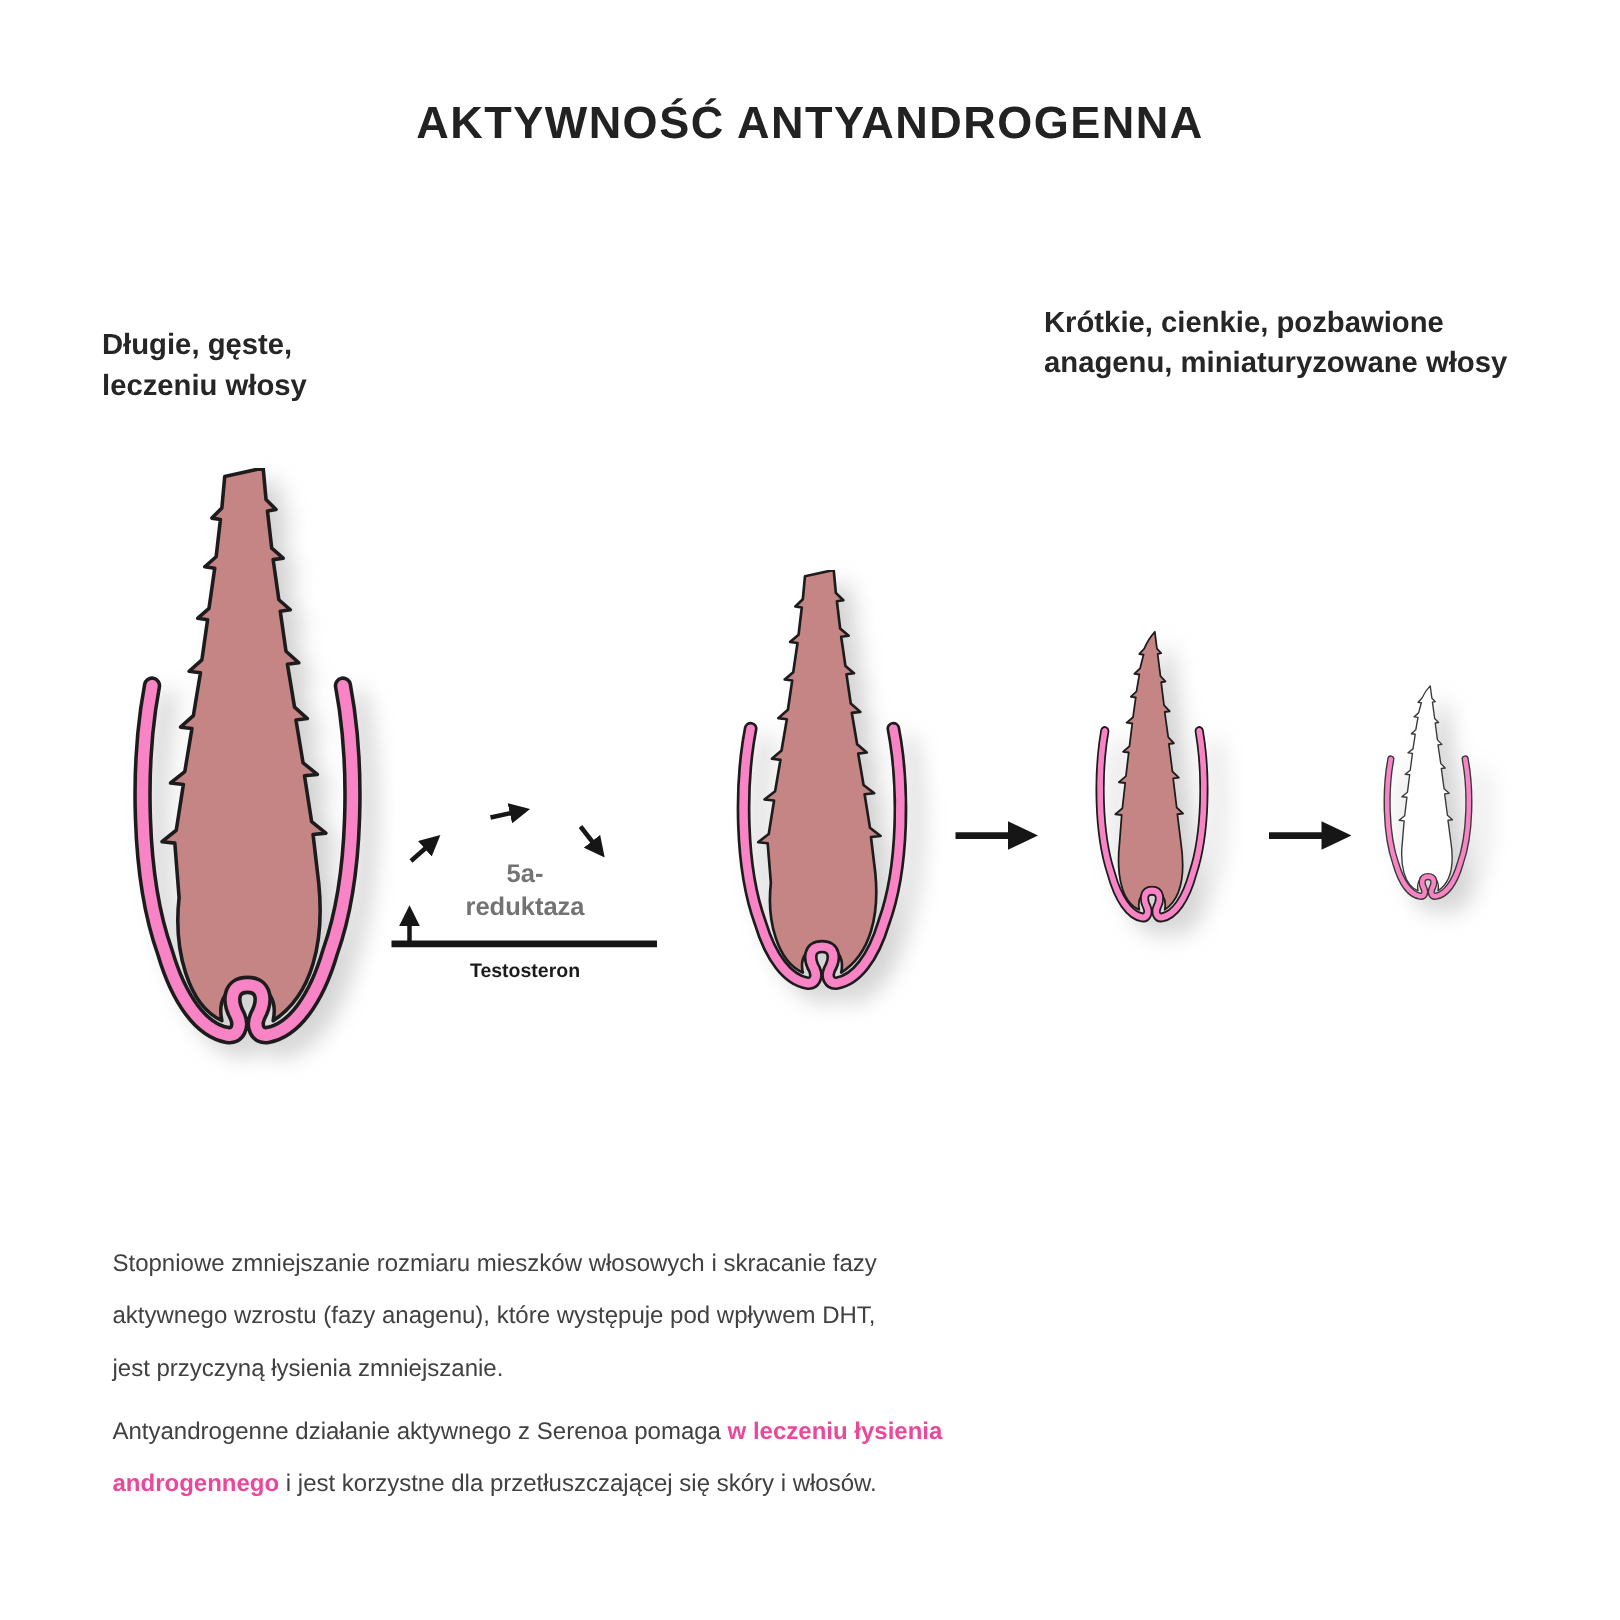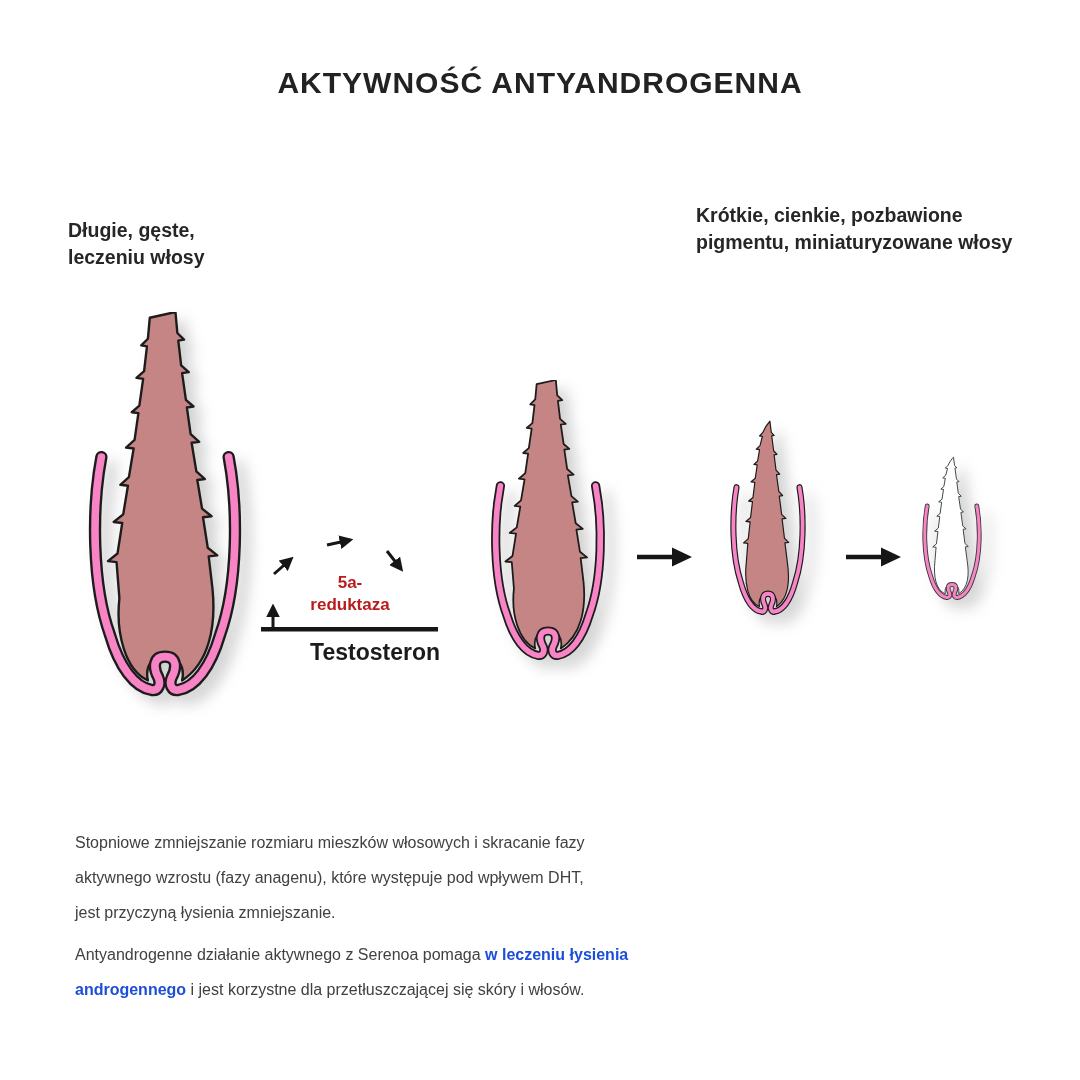--- a/index.html
+++ b/index.html
@@ -16,50 +16,50 @@
     position:absolute;font-size:19.5px;font-weight:700;line-height:27px;
     color:#262626;
   }
   .stage-label.left{left:68px;top:217px;}
   .stage-label.right{left:672px;top:202px;margin-left:24px;}
   .fol{position:absolute;filter:drop-shadow(10px 9px 7px rgba(110,110,110,0.30));}
   .reaction{position:absolute;left:260px;top:528px;width:180px;height:145px;}
   .reaction svg{position:absolute;left:0;top:0;}
   .enzyme{
     position:absolute;left:0;right:0;top:44px;text-align:center;
-    font-size:17px;font-weight:700;line-height:22px;color:#b91c1c;
+    font-size:17px;font-weight:700;line-height:22px;color:#737373;
   }
   .substrate{
-    position:absolute;left:0;right:0;top:111px;text-align:right;
-    font-size:23px;font-weight:700;color:#1b1b1b;
+    position:absolute;left:0;right:0;top:111px;text-align:center;
+    font-size:13px;font-weight:700;color:#1b1b1b;
   }
   .trans-arrow{position:absolute;}
   .body-text{
     position:absolute;left:75px;width:960px;
     font-size:16px;line-height:35px;color:var(--text-body,#414141);font-weight:400;
   }
-  .body-text .b{font-weight:700;color:#1d4ed8;}
+  .body-text .b{font-weight:700;color:#ec4899;}
   .p1{top:825px;}
   .p2{top:937px;}
 </style>
 </head>
 <body>
 
 <div class="canvas">
 
   <div class="title">AKTYWNOŚĆ ANTYANDROGENNA</div>
 
   <div class="stage-label left">
     <div>Długie, gęste,</div>
     <div>leczeniu włosy</div>
   </div>
 
   <div class="stage-label right">
     <div>Krótkie, cienkie, pozbawione</div>
-    <div>pigmentu, miniaturyzowane włosy</div>
+    <div>anagenu, miniaturyzowane włosy</div>
   </div>
 
   <svg width="0" height="0" style="position:absolute" aria-hidden="true">
     <defs>
       <g id="fol-long">
         <path style="fill:var(--hair,#c68585);stroke:var(--outline,#1c1c1c);stroke-width:2.5;stroke-linejoin:round" d="M 84 6 L 111 0
              L 113 22 L 120 29 L 114 30
              L 117 56 L 125 63 L 118 64
              L 122 92 L 130 99 L 123 100
              L 127 128 L 136 136 L 128 137

